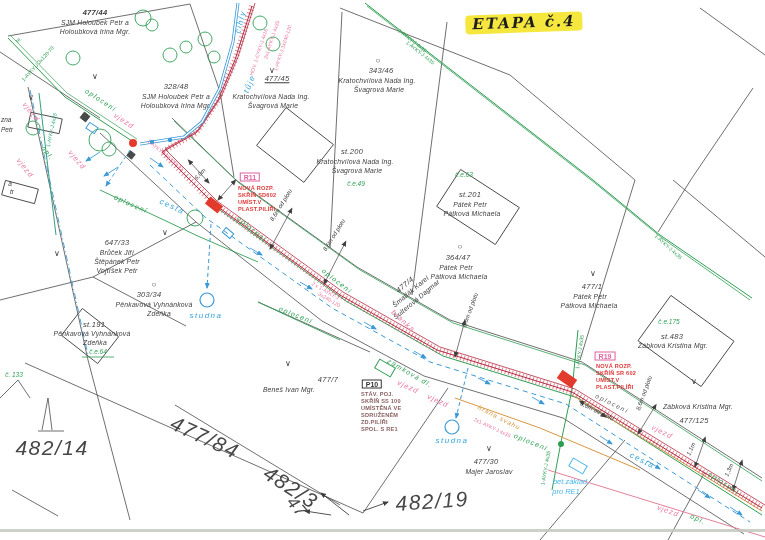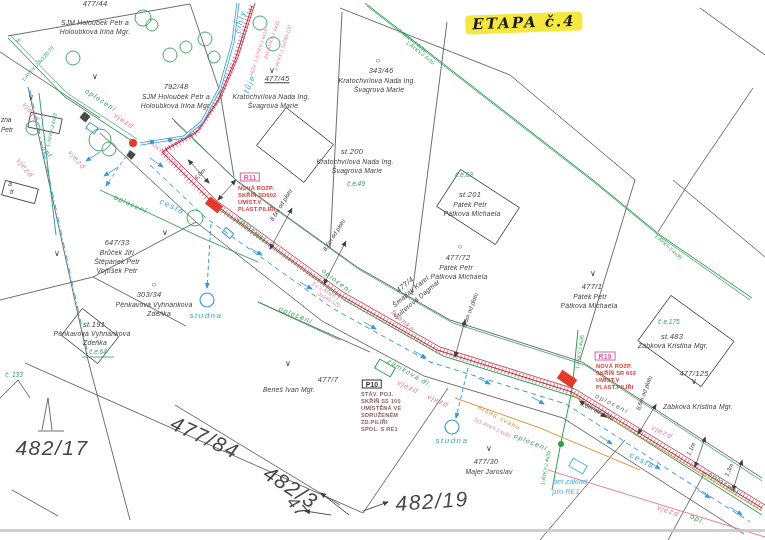--- a/index.html
+++ b/index.html
@@ -193,53 +193,53 @@
       <path d="M363,511 L388,502" marker-end="url(#mk)"></path>
       <path d="M349,515 L321,493" marker-end="url(#mk)"></path>
       <path d="M331,515 L305,511" marker-end="url(#mk)"></path>
     </g>
 
     <rect x="0" y="529" width="765" height="3" fill="#c2c8c0" opacity="0.85"></rect>
   </svg>
 
   <div id="labels">
       <div class="lbl etapa" style="left: 524px; top: 23px; transform-origin: center center; transform: translate(-50%, -50%) rotate(-2deg);">ETAPA č.4</div>
-      <div class="lbl pn" style="left: 95px; top: 4px; transform-origin: center center; transform: translate(-50%, -50%) rotate(0deg);">477/44</div>
+      <div class="lbl pn" style="left: 95px; top: 13px; transform-origin: center center; transform: translate(-50%, -50%) rotate(0deg); font-weight: bold;">477/44</div>
       <div class="lbl on" style="left: 95px; top: 23px; transform-origin: center center; transform: translate(-50%, -50%) rotate(0deg);">SJM Holoubek Petr a</div>
       <div class="lbl on" style="left: 95px; top: 32px; transform-origin: center center; transform: translate(-50%, -50%) rotate(0deg);">Holoubková Irina Mgr.</div>
-      <div class="lbl pn" style="left: 176px; top: 87px; transform-origin: center center; transform: translate(-50%, -50%) rotate(0deg);">792/48</div>
+      <div class="lbl pn" style="left: 176px; top: 87px; transform-origin: center center; transform: translate(-50%, -50%) rotate(0deg);">328/48</div>
       <div class="lbl on" style="left: 176px; top: 97px; transform-origin: center center; transform: translate(-50%, -50%) rotate(0deg);">SJM Holoubek Petr a</div>
       <div class="lbl on" style="left: 176px; top: 106px; transform-origin: center center; transform: translate(-50%, -50%) rotate(0deg);">Holoubková Irina Mgr.</div>
       <div class="lbl pn" style="left: 277px; top: 79px; transform-origin: center center; transform: translate(-50%, -50%) rotate(0deg); text-decoration: underline;">477/45</div>
       <div class="lbl on" style="left: 271px; top: 97px; transform-origin: center center; transform: translate(-50%, -50%) rotate(0deg);">Kratochvílová Nada Ing.</div>
       <div class="lbl on" style="left: 273px; top: 106px; transform-origin: center center; transform: translate(-50%, -50%) rotate(0deg);">Švagrová Marie</div>
       <div class="lbl pn" style="left: 381px; top: 71px; transform-origin: center center; transform: translate(-50%, -50%) rotate(0deg);">343/46</div>
       <div class="lbl on" style="left: 377px; top: 81px; transform-origin: center center; transform: translate(-50%, -50%) rotate(0deg);">Kratochvílová Nada Ing.</div>
       <div class="lbl on" style="left: 379px; top: 90px; transform-origin: center center; transform: translate(-50%, -50%) rotate(0deg);">Švagrová Marie</div>
       <div class="lbl pn" style="left: 352px; top: 152px; transform-origin: center center; transform: translate(-50%, -50%) rotate(0deg);">st.200</div>
       <div class="lbl on" style="left: 355px; top: 162px; transform-origin: center center; transform: translate(-50%, -50%) rotate(0deg);">Kratochvílová Nada Ing.</div>
       <div class="lbl on" style="left: 357px; top: 171px; transform-origin: center center; transform: translate(-50%, -50%) rotate(0deg);">Švagrová Marie</div>
       <div class="lbl grn" style="left: 356px; top: 184px; transform-origin: center center; transform: translate(-50%, -50%) rotate(0deg);">č.e.49</div>
       <div class="lbl grn" style="left: 464px; top: 175px; transform-origin: center center; transform: translate(-50%, -50%) rotate(0deg);">č.e.63</div>
       <div class="lbl pn" style="left: 470px; top: 195px; transform-origin: center center; transform: translate(-50%, -50%) rotate(0deg);">st.201</div>
       <div class="lbl on" style="left: 470px; top: 205px; transform-origin: center center; transform: translate(-50%, -50%) rotate(0deg);">Pátek Petr</div>
       <div class="lbl on" style="left: 472px; top: 214px; transform-origin: center center; transform: translate(-50%, -50%) rotate(0deg);">Pátková Michaela</div>
-      <div class="lbl pn" style="left: 458px; top: 258px; transform-origin: center center; transform: translate(-50%, -50%) rotate(0deg);">477/72</div>
+      <div class="lbl pn" style="left: 458px; top: 258px; transform-origin: center center; transform: translate(-50%, -50%) rotate(0deg);">364/47</div>
       <div class="lbl on" style="left: 456px; top: 268px; transform-origin: center center; transform: translate(-50%, -50%) rotate(0deg);">Pátek Petr</div>
       <div class="lbl on" style="left: 459px; top: 277px; transform-origin: center center; transform: translate(-50%, -50%) rotate(0deg);">Pátková Michaela</div>
       <div class="lbl pn" style="left: 405px; top: 285px; transform-origin: center center; transform: translate(-50%, -50%) rotate(-40deg);">477/4</div>
       <div class="lbl on" style="left: 411px; top: 292px; transform-origin: center center; transform: translate(-50%, -50%) rotate(-40deg);">Šmatlák Karel</div>
       <div class="lbl on" style="left: 417px; top: 300px; transform-origin: center center; transform: translate(-50%, -50%) rotate(-40deg);">Šulterová Dagmar</div>
       <div class="lbl pn" style="left: 592px; top: 287px; transform-origin: center center; transform: translate(-50%, -50%) rotate(0deg);">477/1</div>
       <div class="lbl on" style="left: 590px; top: 297px; transform-origin: center center; transform: translate(-50%, -50%) rotate(0deg);">Pátek Petr</div>
       <div class="lbl on" style="left: 589px; top: 306px; transform-origin: center center; transform: translate(-50%, -50%) rotate(0deg);">Pátková Michaela</div>
       <div class="lbl grn" style="left: 669px; top: 322px; transform-origin: center center; transform: translate(-50%, -50%) rotate(0deg);">č.e.175</div>
       <div class="lbl pn" style="left: 672px; top: 337px; transform-origin: center center; transform: translate(-50%, -50%) rotate(0deg);">st.483</div>
       <div class="lbl on" style="left: 673px; top: 346px; transform-origin: center center; transform: translate(-50%, -50%) rotate(0deg);">Zábková Kristina Mgr.</div>
-      <div class="lbl pn" style="left: 694px; top: 374px; transform-origin: center center; transform: translate(-50%, -50%) rotate(0deg);">477/125</div>
+      <div class="lbl pn" style="left: 694px; top: 421px; transform-origin: center center; transform: translate(-50%, -50%) rotate(0deg);">477/125</div>
       <div class="lbl on" style="left: 698px; top: 407px; transform-origin: center center; transform: translate(-50%, -50%) rotate(0deg);">Zábková Kristina Mgr.</div>
       <div class="lbl pn" style="left: 117px; top: 243px; transform-origin: center center; transform: translate(-50%, -50%) rotate(0deg);">647/33</div>
       <div class="lbl on" style="left: 117px; top: 253px; transform-origin: center center; transform: translate(-50%, -50%) rotate(0deg);">Brůček Jiří</div>
       <div class="lbl on" style="left: 117px; top: 262px; transform-origin: center center; transform: translate(-50%, -50%) rotate(0deg);">Štěpánek Petr</div>
       <div class="lbl on" style="left: 117px; top: 271px; transform-origin: center center; transform: translate(-50%, -50%) rotate(0deg);">Vojtíšek Petr</div>
       <div class="lbl pn" style="left: 149px; top: 295px; transform-origin: center center; transform: translate(-50%, -50%) rotate(0deg);">303/34</div>
       <div class="lbl on" style="left: 154px; top: 305px; transform-origin: center center; transform: translate(-50%, -50%) rotate(0deg);">Pěnkavová Vyhnánková</div>
       <div class="lbl on" style="left: 159px; top: 314px; transform-origin: center center; transform: translate(-50%, -50%) rotate(0deg);">Zdeňka</div>
       <div class="lbl pn" style="left: 94px; top: 325px; transform-origin: center center; transform: translate(-50%, -50%) rotate(0deg);">st.191</div>
       <div class="lbl on" style="left: 92px; top: 334px; transform-origin: center center; transform: translate(-50%, -50%) rotate(0deg);">Pěnkavová Vyhnánková</div>
@@ -247,21 +247,21 @@
       <div class="lbl grn" style="left: 98px; top: 352px; transform-origin: center center; transform: translate(-50%, -50%) rotate(0deg);">č.e.64</div>
       <div class="lbl pn" style="left: 287px; top: 380px; transform-origin: center center; transform: translate(-50%, -50%) rotate(0deg); margin-left: 41px;">477/7</div>
       <div class="lbl on" style="left: 289px; top: 390px; transform-origin: center center; transform: translate(-50%, -50%) rotate(0deg);">Beneš Ivan Mgr.</div>
       <div class="lbl pn" style="left: 486px; top: 462px; transform-origin: center center; transform: translate(-50%, -50%) rotate(0deg);">477/30</div>
       <div class="lbl on" style="left: 489px; top: 472px; transform-origin: center center; transform: translate(-50%, -50%) rotate(0deg);">Majer Jaroslav</div>
       <div class="lbl frag" style="left: 1px; top: 120px; transform-origin: left center; transform: translate(0px, -50%) rotate(0deg);">zna</div>
       <div class="lbl frag" style="left: 1px; top: 130px; transform-origin: left center; transform: translate(0px, -50%) rotate(0deg);">Petr</div>
       <div class="lbl frag" style="left: 10px; top: 184px; transform-origin: center center; transform: translate(-50%, -50%) rotate(0deg);">á</div>
       <div class="lbl frag" style="left: 12px; top: 192px; transform-origin: center center; transform: translate(-50%, -50%) rotate(0deg);">tr</div>
       <div class="lbl grn" style="left: 14px; top: 375px; transform-origin: center center; transform: translate(-50%, -50%) rotate(0deg);">č. 133</div>
-      <div class="lbl big" style="left: 52px; top: 447px; transform-origin: center center; transform: translate(-50%, -50%) rotate(0deg);">482/17</div>
+      <div class="lbl big" style="left: 52px; top: 447px; transform-origin: center center; transform: translate(-50%, -50%) rotate(0deg);">482/14</div>
       <div class="lbl big" style="left: 205px; top: 437px; transform-origin: center center; transform: translate(-50%, -50%) rotate(25deg);">477/84</div>
       <div class="lbl big" style="left: 291px; top: 487px; transform-origin: center center; transform: translate(-50%, -50%) rotate(33deg);">482/3</div>
       <div class="lbl big2" style="left: 297px; top: 507px; transform-origin: center center; transform: translate(-50%, -50%) rotate(50deg);">47</div>
       <div class="lbl big" style="left: 432px; top: 501px; transform-origin: center center; transform: translate(-50%, -50%) rotate(-4deg);">482/19</div>
       <div class="lbl rbox" style="left: 250px; top: 177px; transform-origin: center center; transform: translate(-50%, -50%) rotate(0deg);">R11</div>
       <div class="lbl red" style="left: 238px; top: 189px; transform-origin: left center; transform: translate(0px, -50%) rotate(0deg);">NOVÁ ROZP.</div>
       <div class="lbl red" style="left: 238px; top: 196px; transform-origin: left center; transform: translate(0px, -50%) rotate(0deg);">SKŘÍŇ SD602</div>
       <div class="lbl red" style="left: 238px; top: 203px; transform-origin: left center; transform: translate(0px, -50%) rotate(0deg);">UMÍST.V</div>
       <div class="lbl red" style="left: 238px; top: 210px; transform-origin: left center; transform: translate(0px, -50%) rotate(0deg);">PLAST.PILÍŘI</div>
       <div class="lbl rbox" style="left: 605px; top: 356px; transform-origin: center center; transform: translate(-50%, -50%) rotate(0deg);">R19</div>

